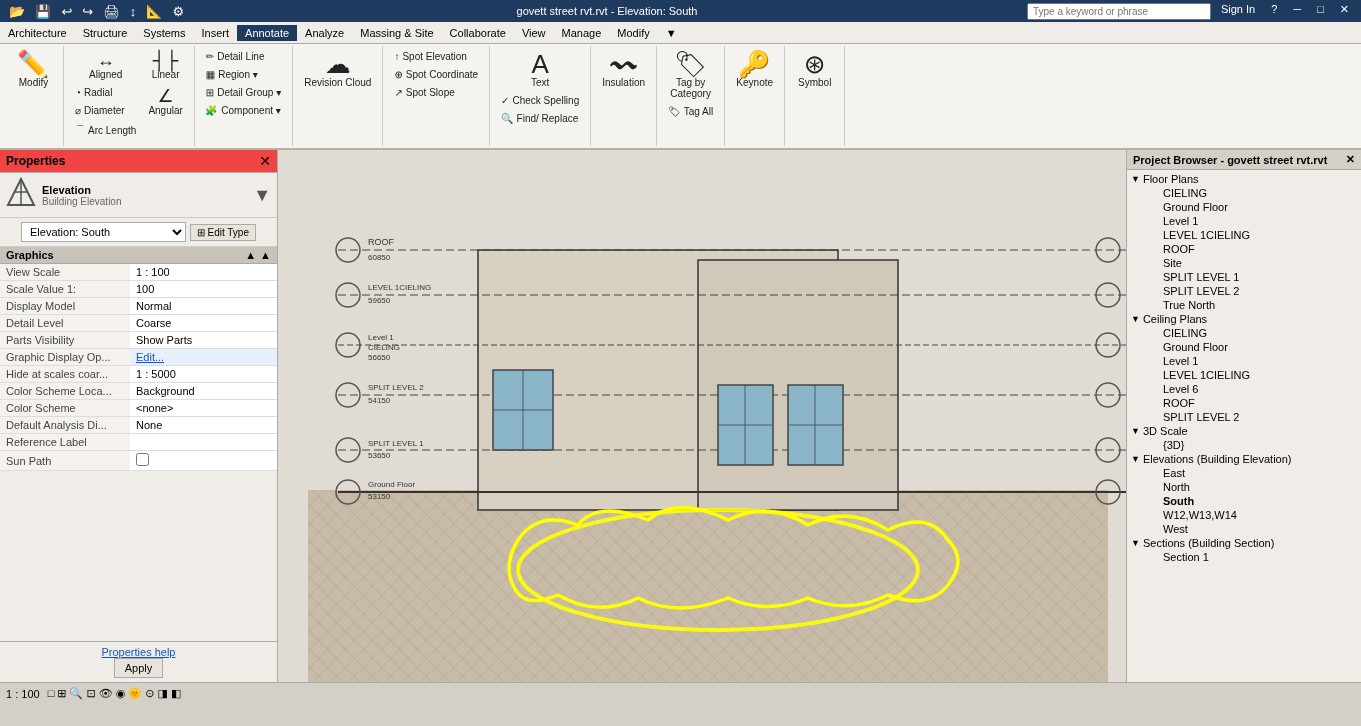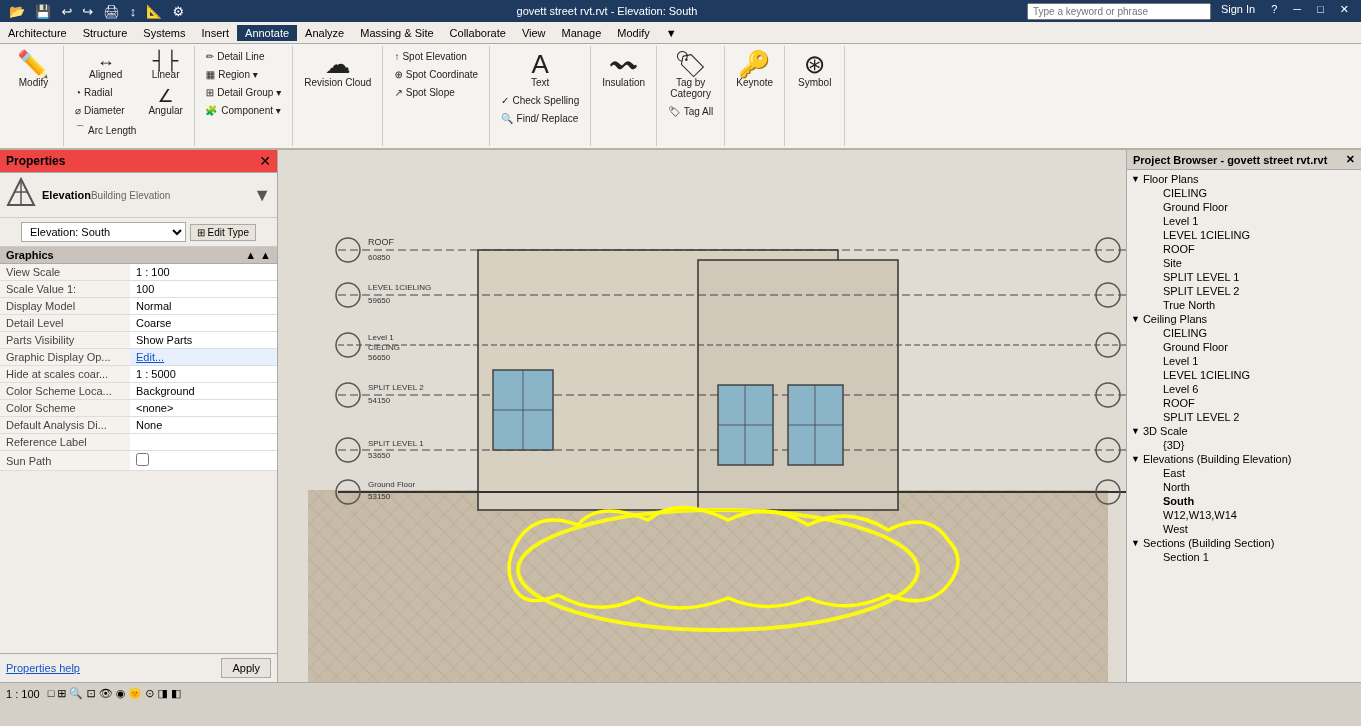--- a/index.html
+++ b/index.html
@@ -124,21 +124,21 @@
     #properties-header .title { font-weight: bold; font-size: 12px; }
     #properties-header .close-btn { cursor: pointer; font-size: 14px; }
     #properties-type {
       display: flex;
       align-items: center;
       padding: 4px 6px;
       gap: 6px;
       border-bottom: 1px solid #ccc;
     }
     .type-icon { font-size: 24px; color: #555; }
-    .type-info { display: flex; flex-direction: row; align-items: flex-end; }
+    .type-info { display: flex; flex-direction: column; }
     .type-name { font-size: 11px; font-weight: bold; }
     .type-sub { font-size: 10px; color: #666; }
     #elevation-selector {
       display: flex;
       align-items: center;
       padding: 4px 21px;
       gap: 4px;
       border-bottom: 1px solid #ccc;
     }
     .elevation-dropdown {
@@ -189,24 +189,25 @@
     }
     .prop-value-edit {
       color: #1155cc;
       cursor: pointer;
       text-decoration: underline;
     }
     .prop-table td.highlight { background: #e8f0fe; }
     #properties-footer {
       padding: 4px 6px;
       display: flex;
-      justify-content: space-between;
+      justify-content: center;
       align-items: center;
       border-top: 1px solid #aaa;
       background: #f0ede8;
+      flex-direction: column;
     }
     .props-help { color: #1155cc; cursor: pointer; text-decoration: underline; font-size: 11px; }
     .apply-btn {
       padding: 3px 10px;
       background: #e8e3db;
       border: 1px solid #aaa;
       cursor: pointer;
       font-size: 11px;
     }
 

